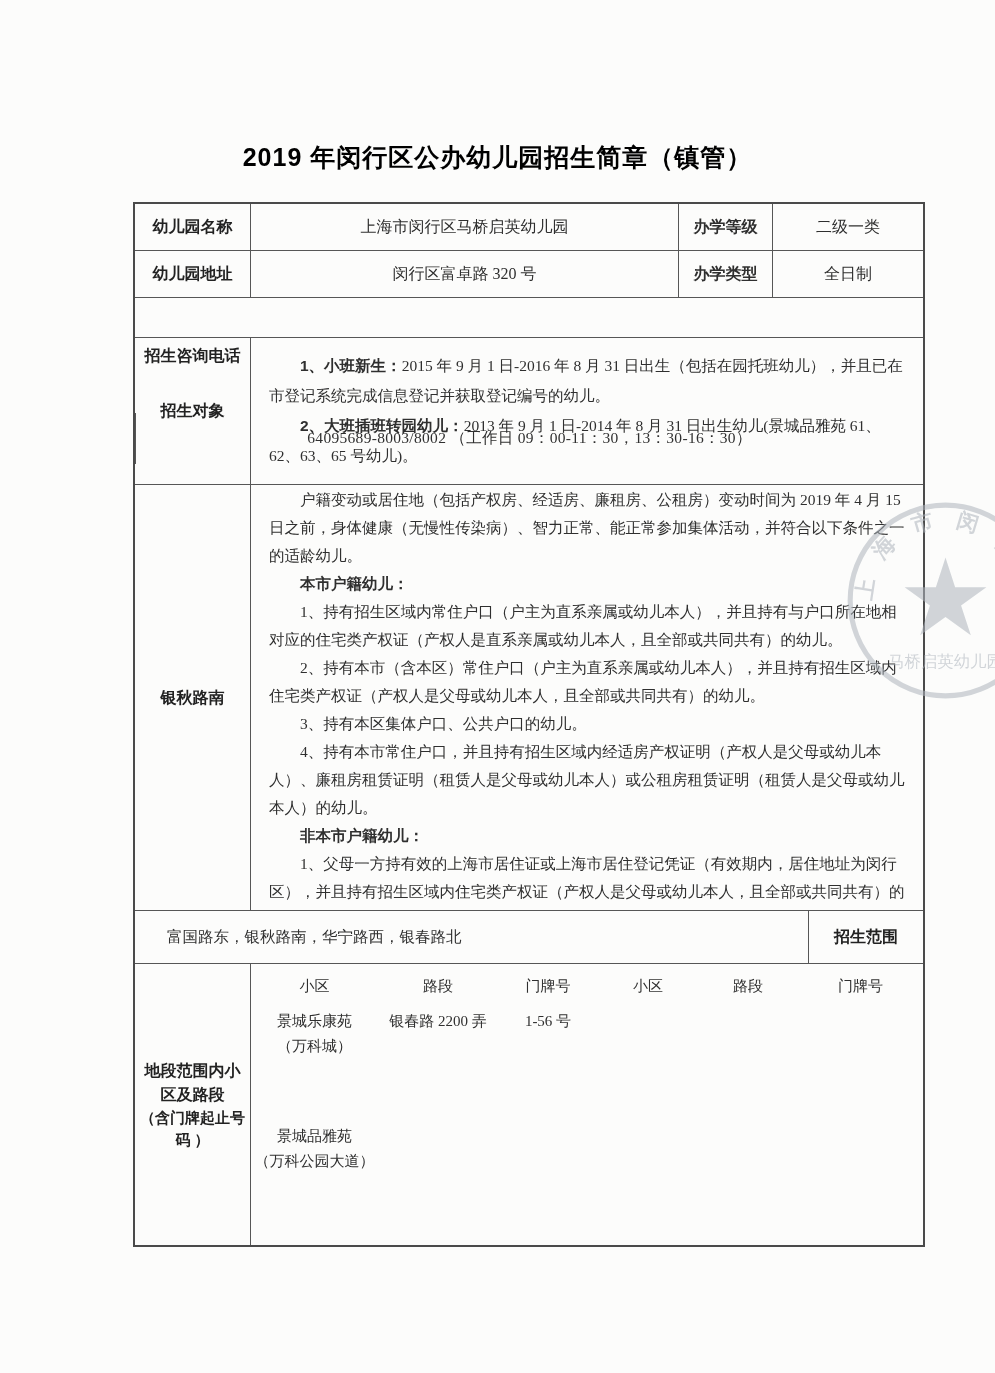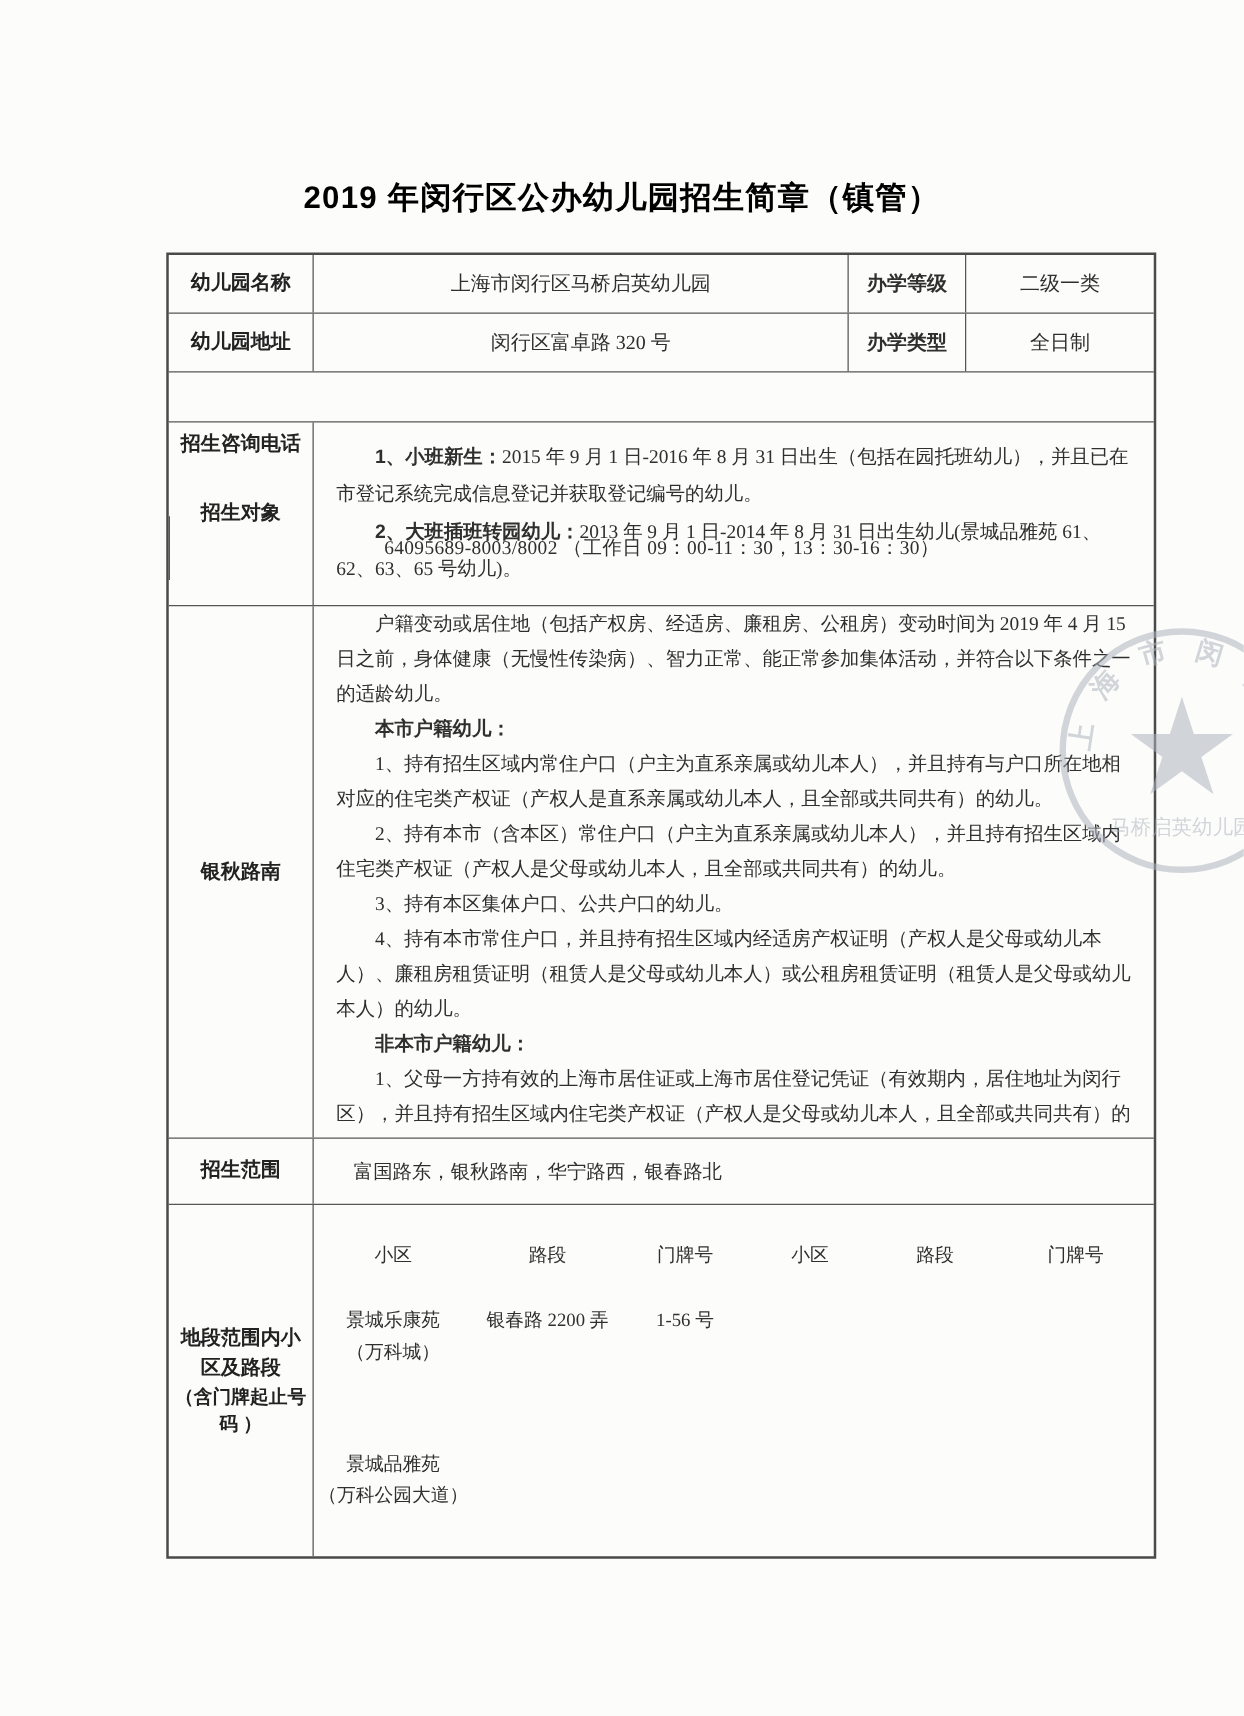--- a/index.html
+++ b/index.html
@@ -62,21 +62,21 @@
   .sec-header { text-indent:2em; font-family:"Liberation Sans", sans-serif; font-weight:700; }
   .scope-cell {
     flex:1 1 auto; display:flex; align-items:center;
     padding-left:32px; font-size:15.5px;
   }
   .district-cell { flex:1 1 auto; display:flex; flex-direction:column; overflow:hidden; }
   .d-header { height:45px; display:flex; align-items:center; font-size:15px; }
   .d-row { display:flex; font-size:15px; line-height:25px; }
   .d-row.r1 { height:115px; }
   .d-row.r2 { height:120px;flex-direction:column; }
-  .dc { text-align:center;margin-top:36px; }
+  .dc { text-align:center; }
   .dc1 { width:127px; flex:0 0 127px; }
   .dc2 { width:120px; flex:0 0 120px; }
   .dc3 { width:100px; flex:0 0 100px; }
   .dc4 { width:100px; flex:0 0 100px; }
   .dc5 { width:100px; flex:0 0 100px; }
   .dc6 { flex:1 1 auto; }
   .seal {
     position:absolute; left:843px; top:498px;
     opacity:0.55; pointer-events:none;
   }
@@ -126,22 +126,22 @@
         <p class="para">2、持有本市（含本区）常住户口（户主为直系亲属或幼儿本人），并且持有招生区域内住宅类产权证（产权人是父母或幼儿本人，且全部或共同共有）的幼儿。</p>
         <p class="para">3、持有本区集体户口、公共户口的幼儿。</p>
         <p class="para">4、持有本市常住户口，并且持有招生区域内经适房产权证明（产权人是父母或幼儿本人）、廉租房租赁证明（租赁人是父母或幼儿本人）或公租房租赁证明（租赁人是父母或幼儿本人）的幼儿。</p>
         <p class="sec-header">非本市户籍幼儿：</p>
         <p class="para">1、父母一方持有效的上海市居住证或上海市居住登记凭证（有效期内，居住地址为闵行区），并且持有招生区域内住宅类产权证（产权人是父母或幼儿本人，且全部或共同共有）的幼儿。</p>
 
       </div>
     </div>
 
     <div class="row h53">
+      <div class="cell scope-cell">富国路东，银秋路南，华宁路西，银春路北</div>
       <div class="cell label-cell">招生范围</div>
-      <div class="cell scope-cell">富国路东，银秋路南，华宁路西，银春路北</div>
     </div>
 
     <div class="row h282">
       <div class="cell label-cell">
         <div>地段范围内小区及路段</div>
         <div class="label-sub">（含门牌起止号码 ）</div>
       </div>
       <div class="cell district-cell">
         <div class="d-header">
           <span class="dc dc1">小区</span>

